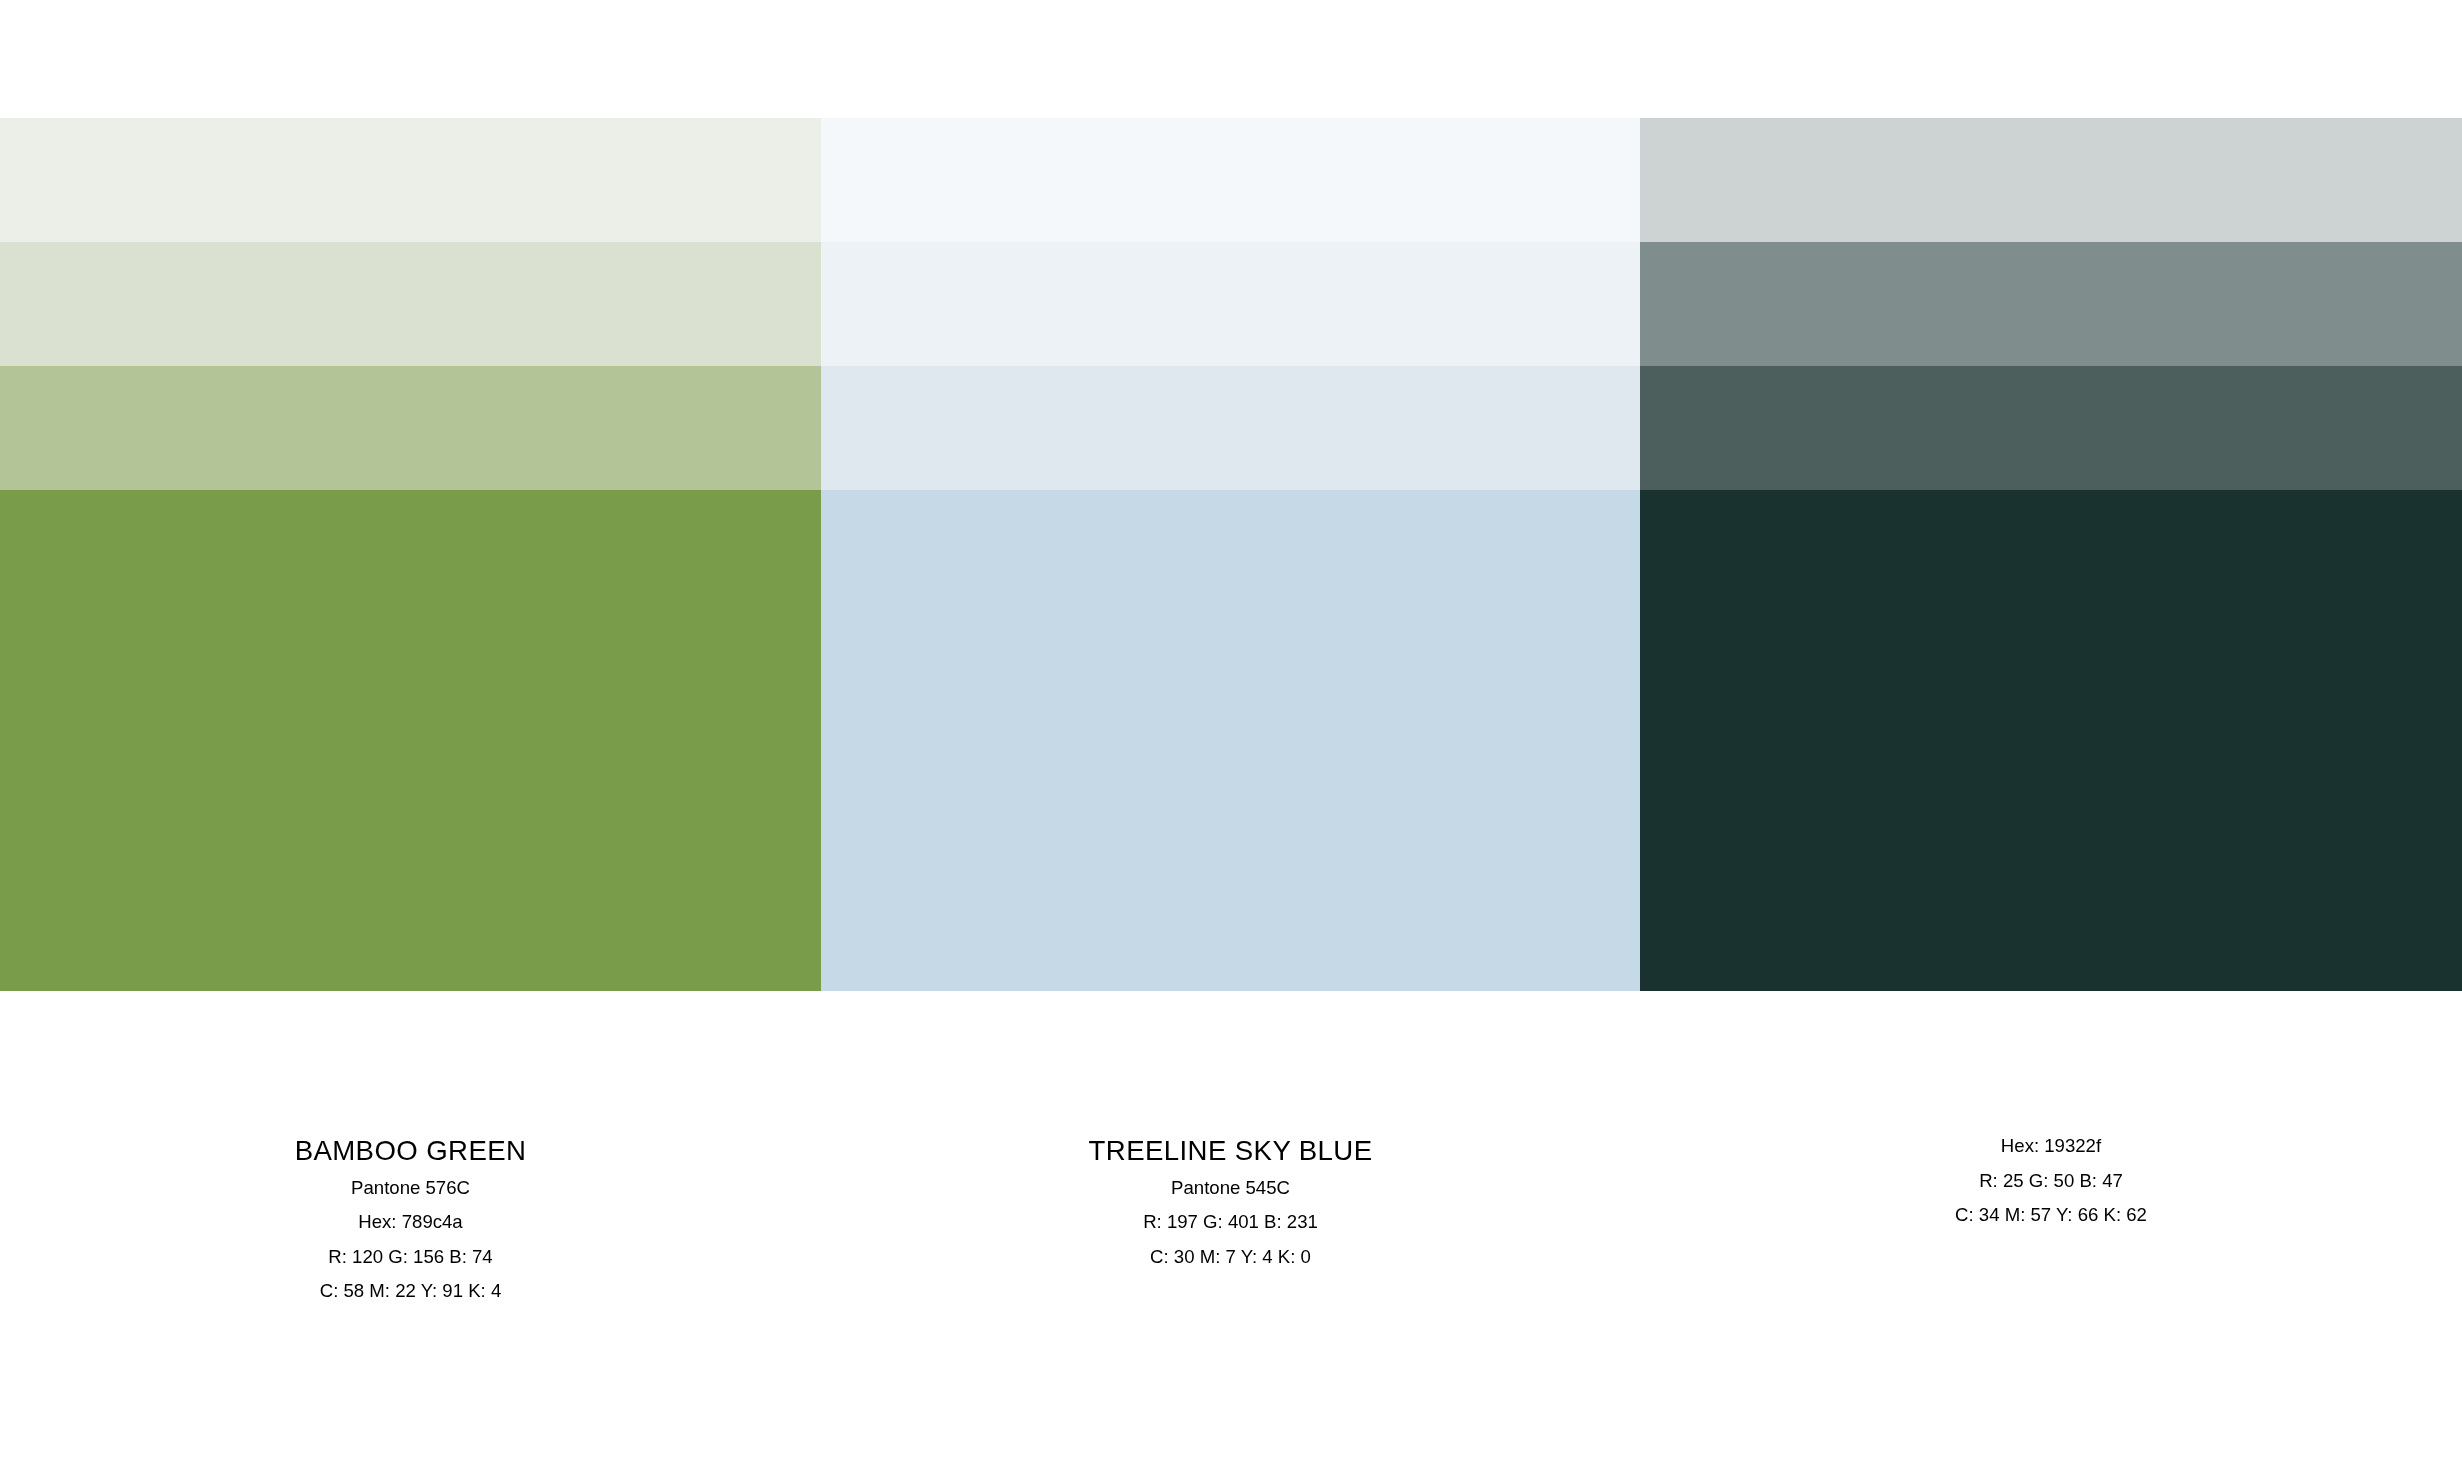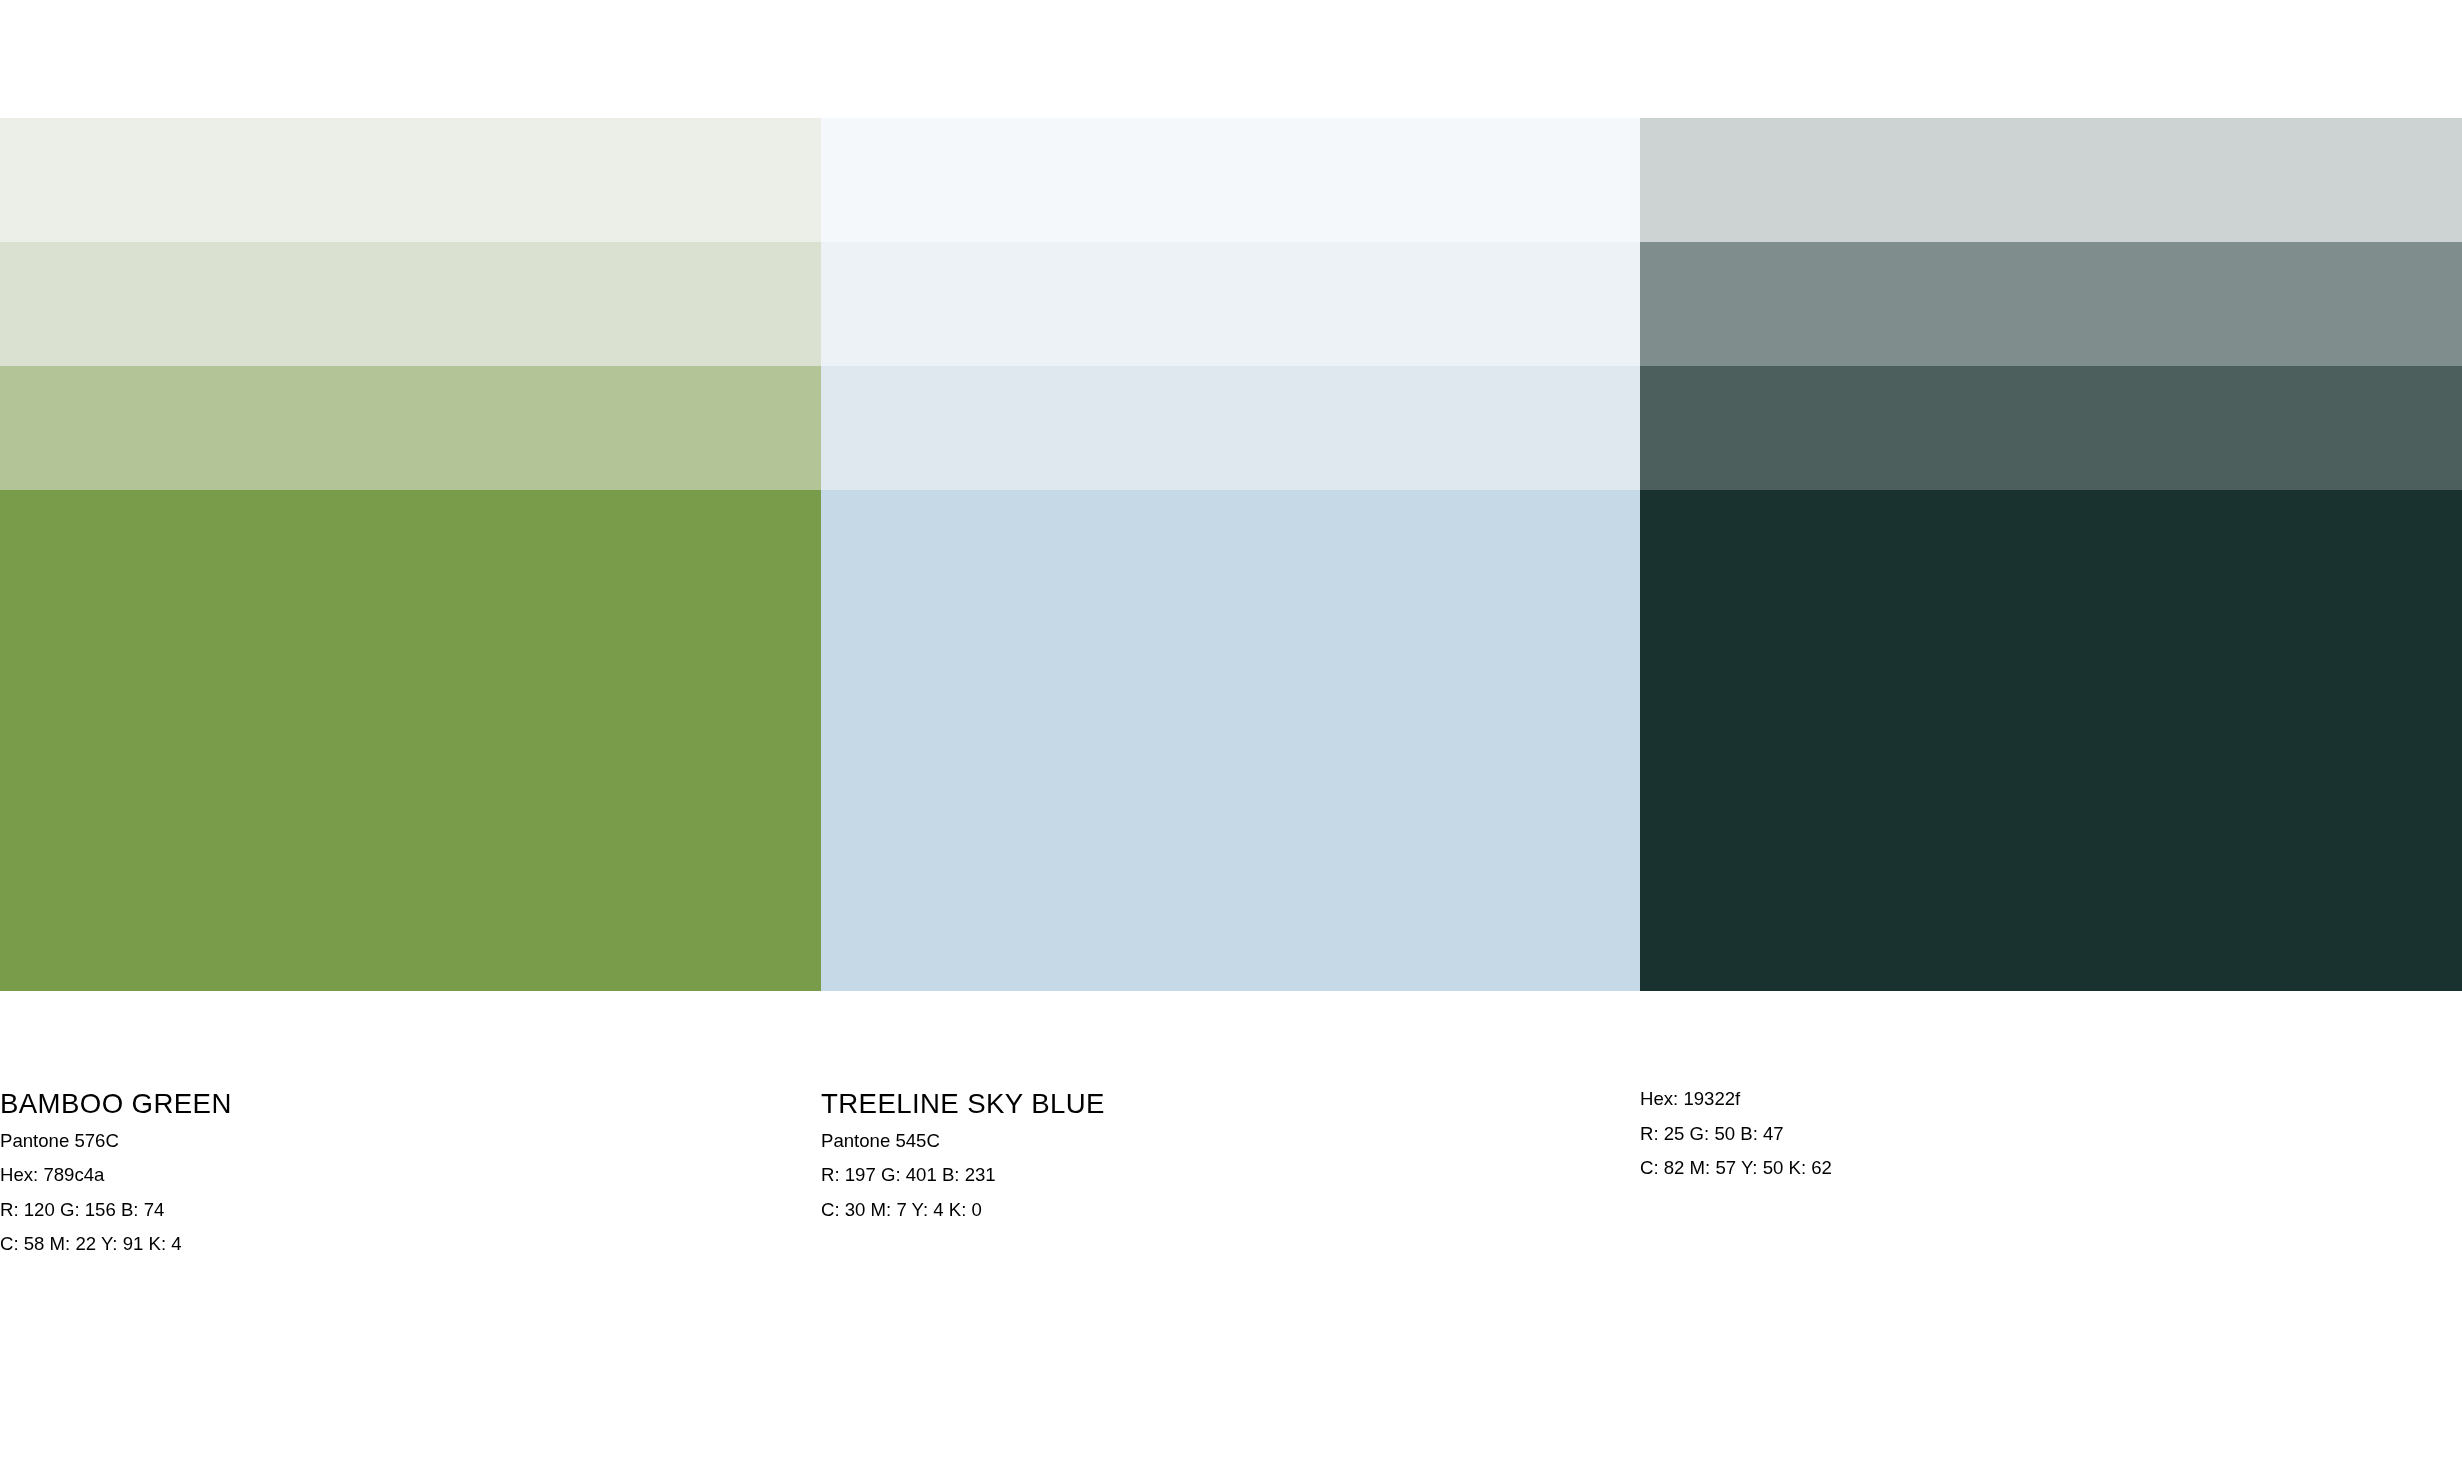--- a/index.html
+++ b/index.html
@@ -49,21 +49,22 @@
   
   #caption-row {
     position: absolute;
     left: 0;
     top: 1090px;
     width: 2462px;
     display: flex;
     flex-direction: row;
   }
   .caption-column {
-    text-align: left;
+    text-align: center;
+    margin-top: 47px;
   }
   #caption-row .caption-column:nth-child(1) { width: 821px; }
   #caption-row .caption-column:nth-child(2) { width: 819px; }
   #caption-row .caption-column:nth-child(3) { width: 822px; }
 
   .swatch-name {
     font-size: 27.6px;
     font-weight: 300;
     letter-spacing: 0.4px;
     line-height: 1.0;
@@ -120,17 +121,17 @@
   <div class="caption-column">
     <div class="swatch-name">TREELINE SKY BLUE</div>
     <div class="swatch-detail">Pantone 545C</div>
     <div class="swatch-detail">R:  197 G: 401 B:  231</div>
     <div class="swatch-detail">C: 30 M: 7 Y: 4 K: 0</div>
   </div>
 
   <div class="caption-column">
     <div class="swatch-detail">Hex: 19322f</div>
     <div class="swatch-detail">R:  25 G: 50 B:  47</div>
-    <div class="swatch-detail">C: 82 M: 57 Y: 50 K: 62</div>
+    <div class="swatch-detail">C: 34 M: 57 Y: 66 K: 62</div>
   </div>
 
 </div>
 
 
 </body></html>

